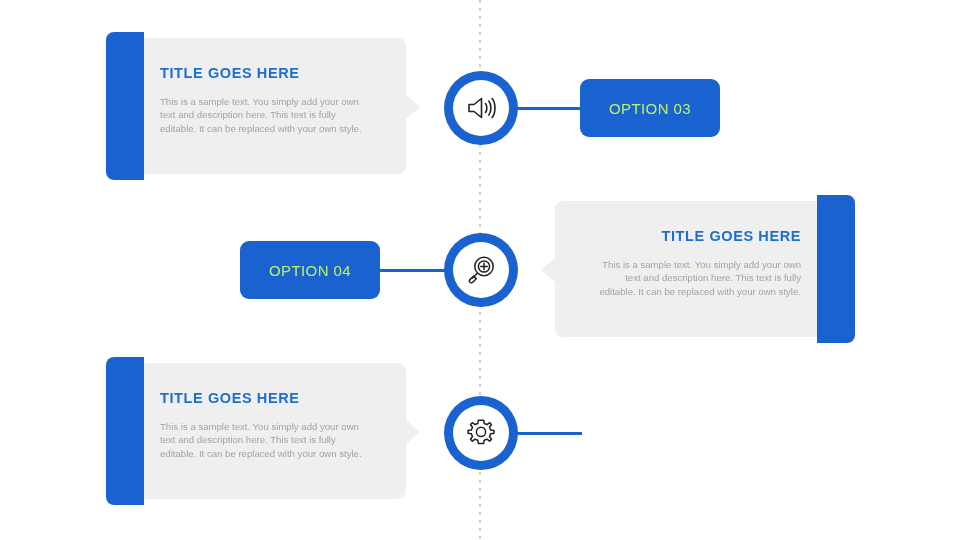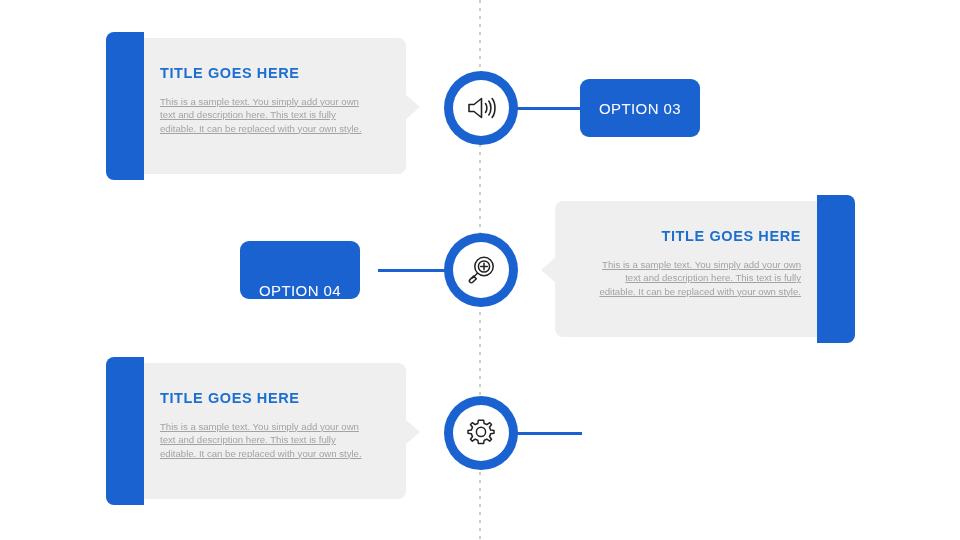--- a/index.html
+++ b/index.html
@@ -101,34 +101,33 @@
     letter-spacing: 0.6px;
     margin: 0 0 14px 0;
     line-height: 1;
   }
   .card-text {
     color: #a3a3a3;
     font-size: 9.6px;
     line-height: 13.5px;
     margin: 0;
     max-width: 205px;
-    text-decoration: underline;
   }
   .card.right .card-text {
     margin-left: auto;
   }
 
   
   .option-btn {
     position: absolute;
-    width: 120px;
+    width: 140px;
     height: 58px;
     background: #1a62d0;
     border-radius: 9px;
-    color: #ffffff;
+    color: #bef264;
     font-size: 15px;
     letter-spacing: 0.4px;
     display: flex;
     align-items: center;
     justify-content: center;
     box-sizing: border-box;
   }
 
   
   .connector {
@@ -204,21 +203,21 @@
     <div class="accent"></div>
     <div class="tail"></div>
     <div class="body">
       <p class="card-title">TITLE GOES HERE</p>
       <p class="card-text">This is a sample text. You simply add your own text and description here. This text is fully editable. It can be replaced with your own style.</p>
     </div>
   </div>
 
   <div class="connector" style="left:378px; top:269px; width:70px;"></div>
 
-  <div class="option-btn" style="left:240px; top:241px;align-items:flex-end;">
+  <div class="option-btn" style="left:240px; top:241px;">
     <span>OPTION 04</span>
   </div>
 
   <div class="icon-node" style="left:444px; top:233px;">
     <div class="inner">
 
       <span>
         <svg width="30" height="30" viewBox="0 0 30 30" fill="none" stroke="#222222" stroke-width="1.5" stroke-linecap="round" stroke-linejoin="round">
           <circle cx="18" cy="11.5" r="9.2"></circle>
           <circle cx="18" cy="11.5" r="5.6"></circle>

